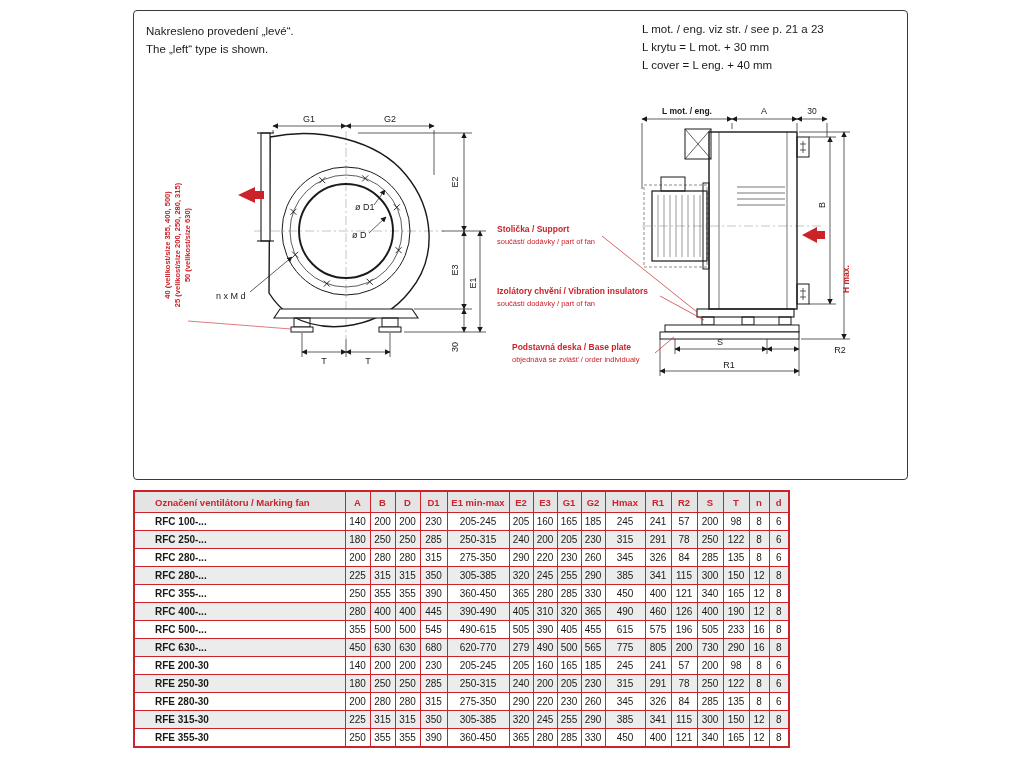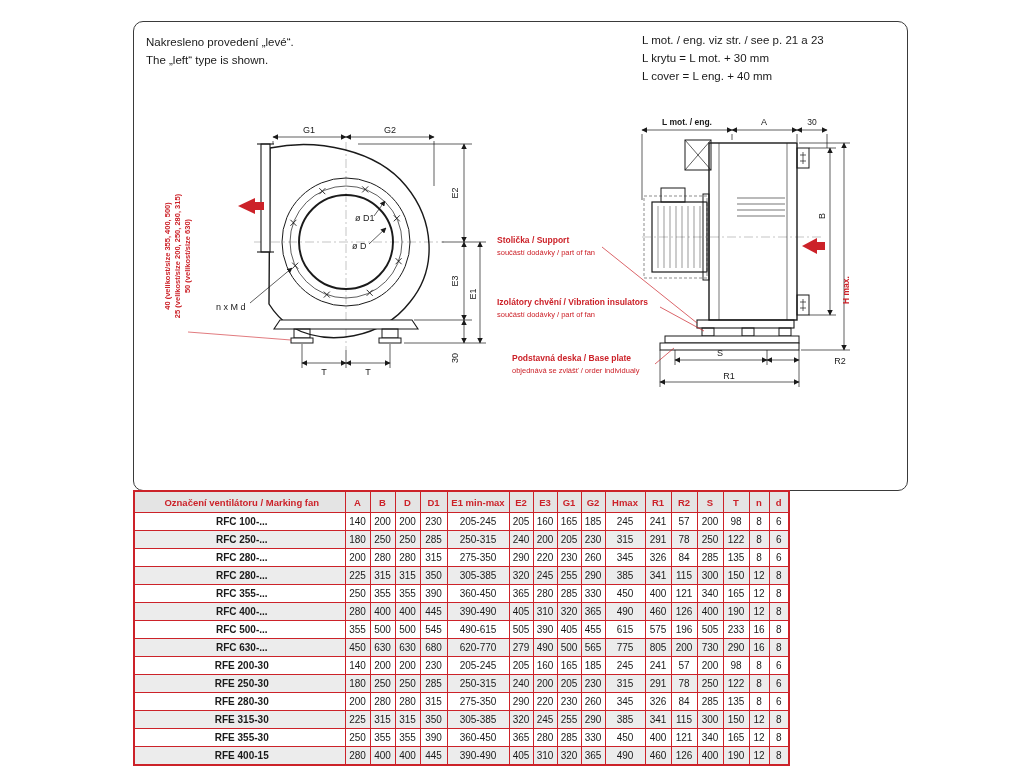--- a/index.html
+++ b/index.html
@@ -3,21 +3,21 @@
 <meta charset="utf-8">
 <style>
   html,body { margin:0; padding:0; }
   body {
     width:1024px; height:768px; position:relative; background:#ffffff;
     font-family:"Liberation Sans", sans-serif; color:#1a1a1a;
     overflow:hidden;
   }
   .panel {
     position:absolute; left:133px; top:10px; width:773px; height:468px;
-    border:1px solid #3a3a3a; border-radius:10px; background:#fff;margin-top:11px;
+    border:1px solid #3a3a3a; border-radius:4px; background:#fff;
   }
   .note { position:absolute; font-size:11.5px; line-height:1.55; color:#1a1a1a; }
   .note-tl { left:12px; top:12px; }
   .note-tr { left:508px; top:10px; }
   .note-bottom { left:12px; top:420px; line-height:1.6; }
   .red-text { color:#cc2229; }
   svg.front { position:absolute; left:8px; top:76px; }
   svg.side  { position:absolute; left:358px; top:76px; }
   svg text { font-family:"Liberation Sans", sans-serif; fill:#1a1a1a; }
   svg text.dim { font-size:9px; }
@@ -32,21 +32,21 @@
     border:2px solid #cc2229;
   }
   .dim-table th, .dim-table td {
     border:1px solid #cc2229; padding:0 1px; text-align:center;
     height:17px; overflow:hidden; white-space:nowrap;
   }
   .dim-table th {
     color:#cc2229; background:#e4e4e4; font-weight:bold; height:20px; font-size:9.5px;
   }
   .dim-table th.name-col, .dim-table td.name-col {
-    text-align:center; padding-left:5px; font-weight:bold;
+    text-align:left; padding-left:20px; font-weight:bold;
   }
   .dim-table tr.alt td { background:#ececec; }
 </style>
 </head>
 <body>
 
 <div class="page">
 
   <div class="panel">
 
@@ -520,35 +520,16 @@
           <td>285</td>
           <td>330</td>
           <td>450</td>
           <td>400</td>
           <td>121</td>
           <td>340</td>
           <td>165</td>
           <td>12</td>
           <td>8</td>
         </tr>
-        <tr class="alt">
-          <td class="name-col">RFE 400-15</td>
-          <td>280</td>
-          <td>400</td>
-          <td>400</td>
-          <td>445</td>
-          <td>390-490</td>
-          <td>405</td>
-          <td>310</td>
-          <td>320</td>
-          <td>365</td>
-          <td>490</td>
-          <td>460</td>
-          <td>126</td>
-          <td>400</td>
-          <td>190</td>
-          <td>12</td>
-          <td>8</td>
-        </tr>
       </tbody>
   </table>
 
 </div>
 
 </body></html>

